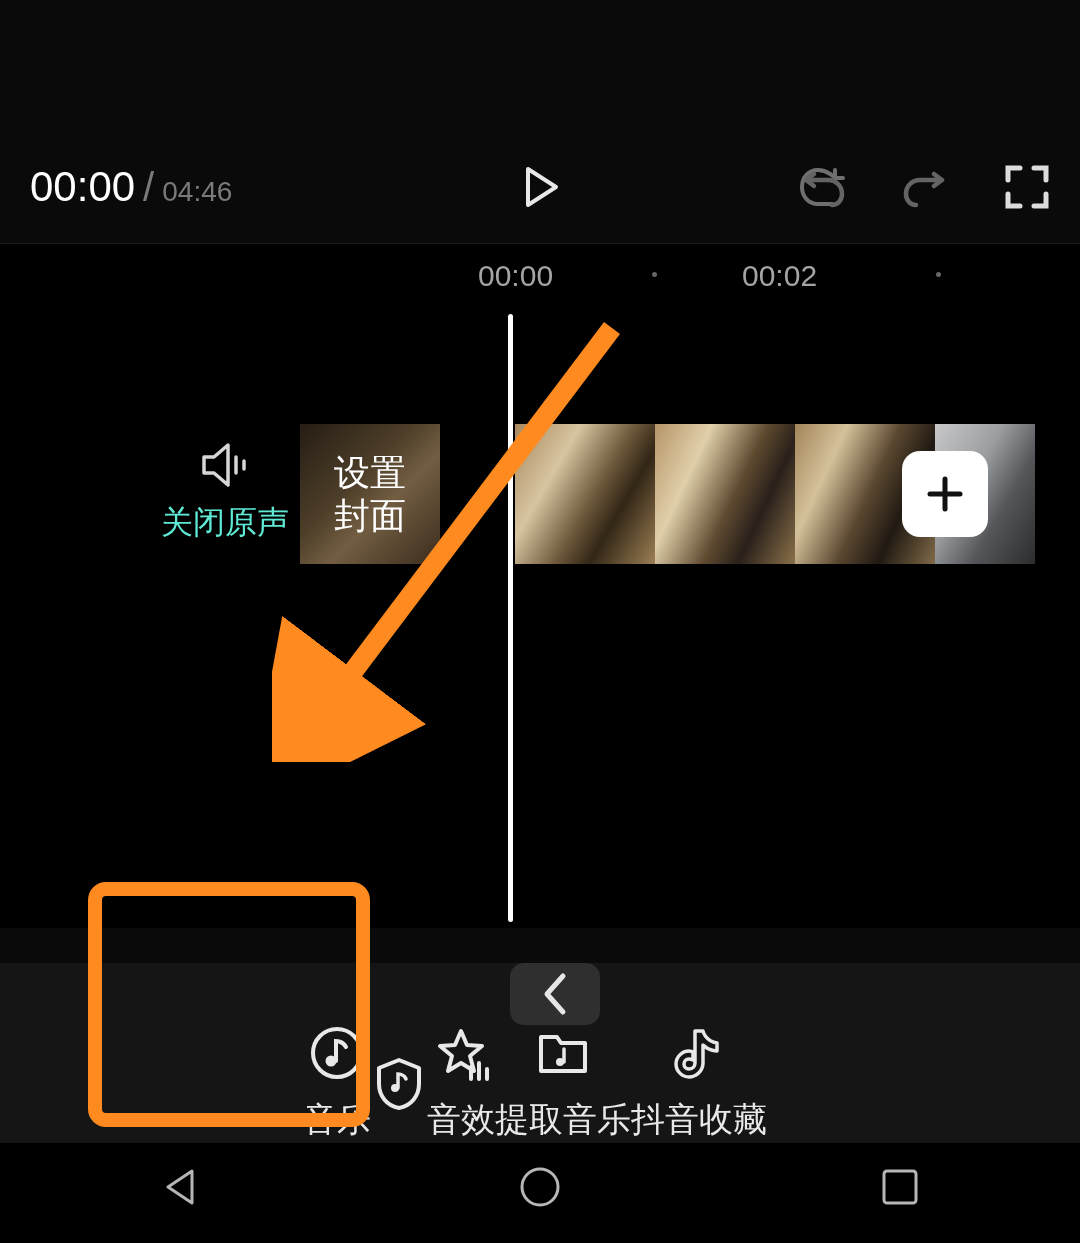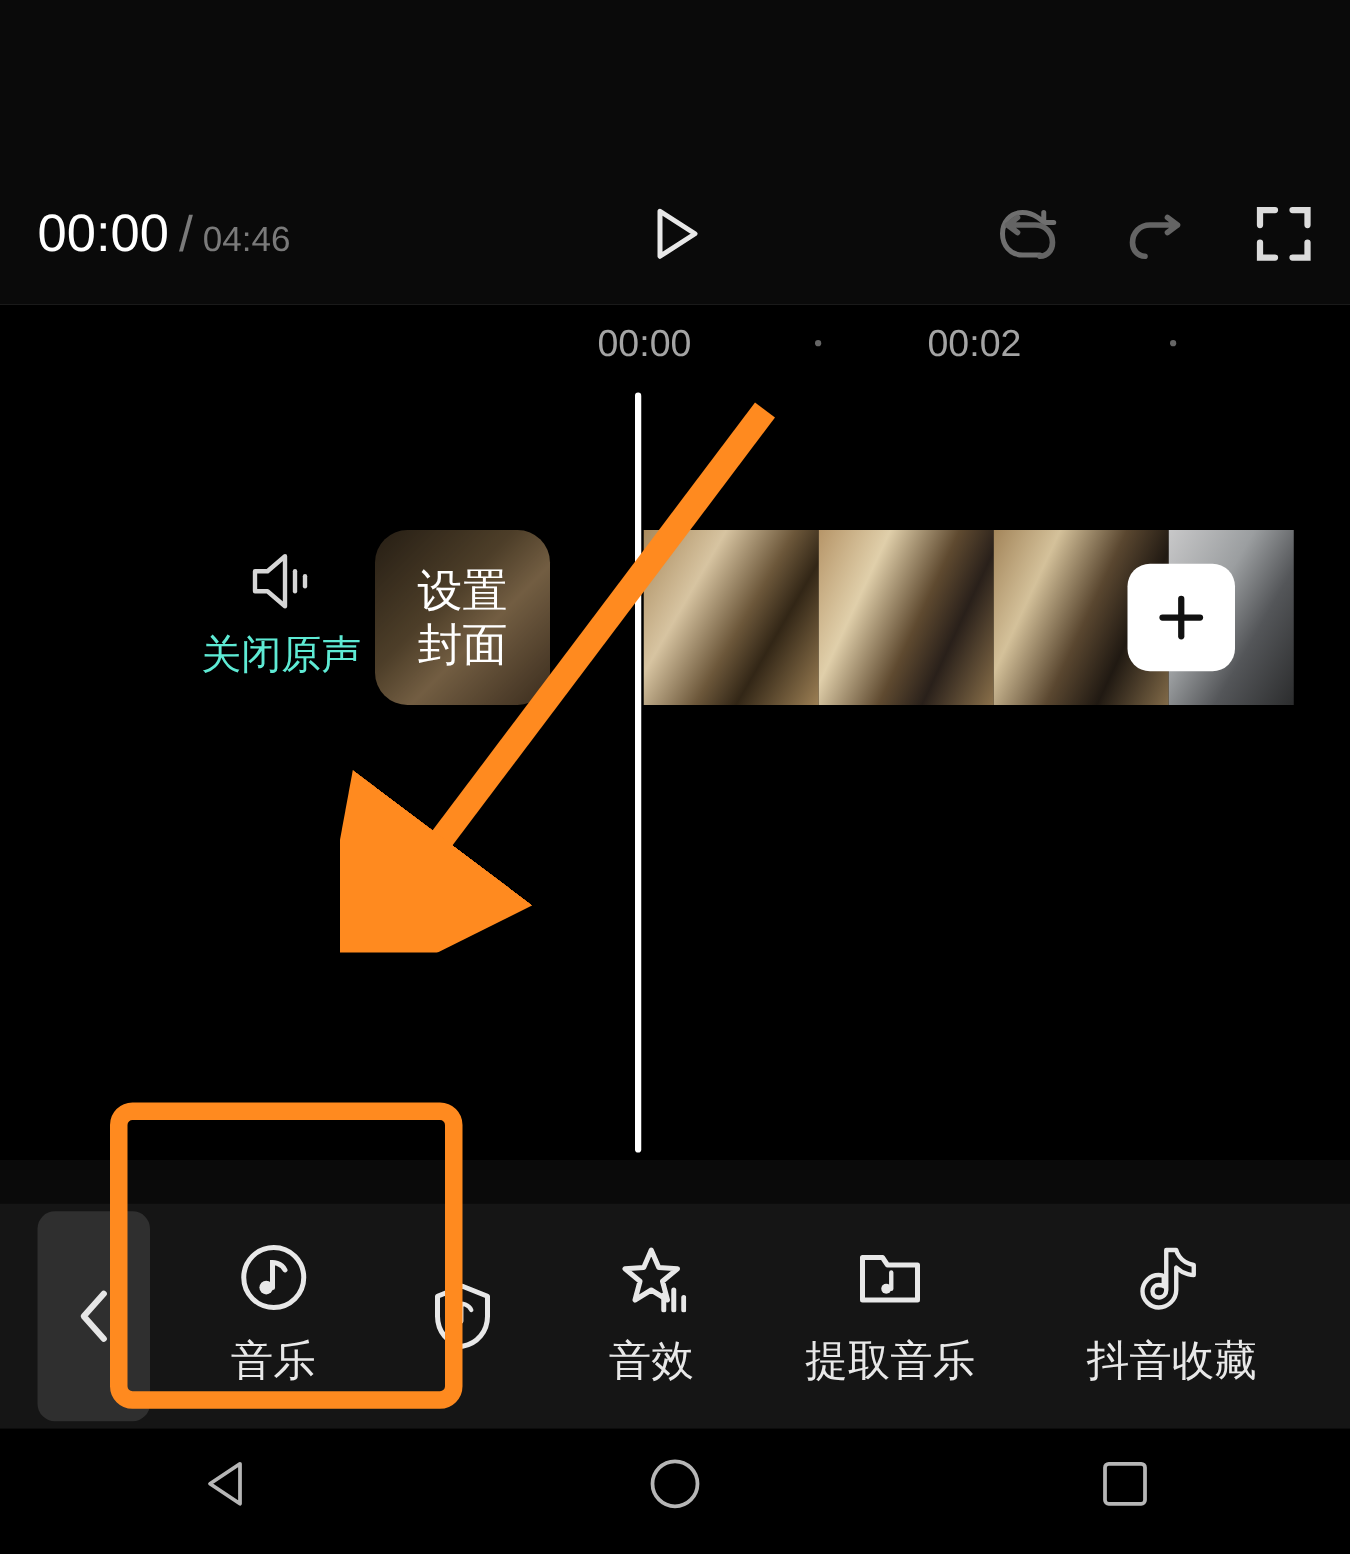--- a/index.html
+++ b/index.html
@@ -101,21 +101,20 @@
       height: 140px;
       background: linear-gradient(135deg,#3a2e1f 0%, #77603f 40%, #b09066 60%, #5a442d 100%);
       display: flex;
       align-items: center;
       justify-content: center;
       text-align: center;
       color: #ffffff;
       font-size: 36px;
       line-height: 1.2;
       cursor: pointer;
-      border-radius: 26px;
     }
     .cover-thumb::before {
       content: "";
       position: absolute;
       inset: 0;
       background: rgba(0,0,0,0.35);
     }
     .cover-thumb span { position: relative; z-index: 1; }
     .clip-strip {
       position: absolute;
@@ -160,20 +159,21 @@
 
     .bottom-toolbar {
       position: absolute;
       bottom: 100px;
       left: 0;
       width: 100%;
       height: 180px;
       background: #151515;
       display: flex;
       align-items: center;
+      flex-direction: column;
     }
     .back-chip {
       width: 90px;
       height: 168px;
       margin-left: 30px;
       background: #2f2f2f;
       border-radius: 14px;
       display: flex;
       align-items: center;
       justify-content: center;

